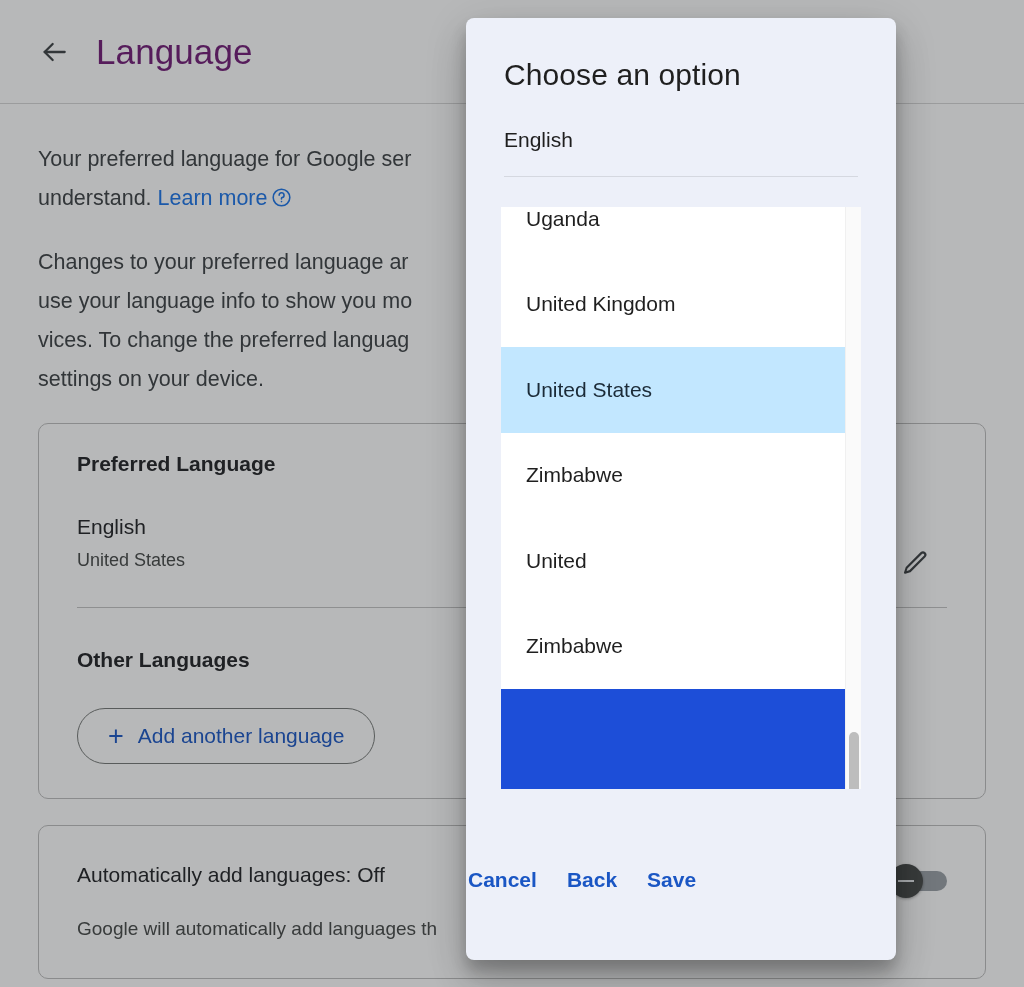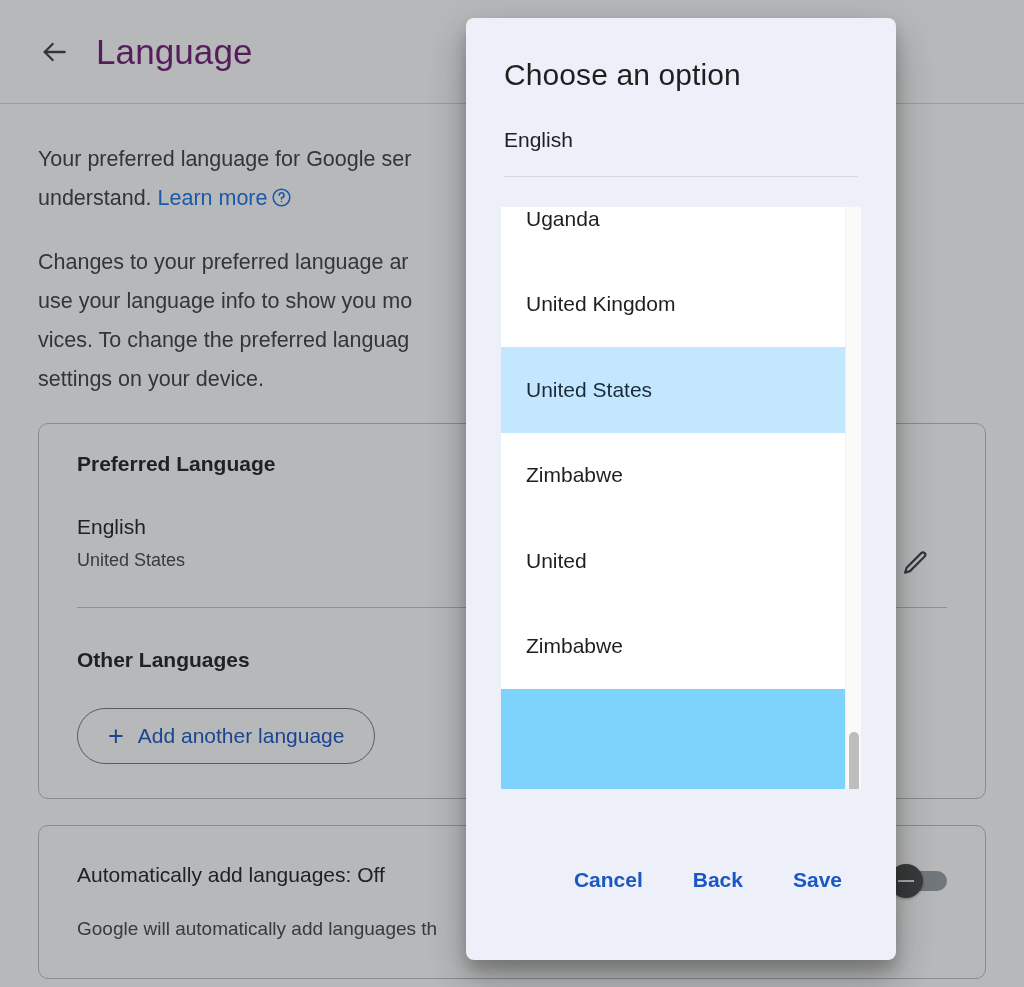--- a/index.html
+++ b/index.html
@@ -210,21 +210,21 @@
     color: #1f1f1f;
     padding: 36px 38px 0 38px;
   }
   .dialog-hr {
     height: 1px;
     background: #d5d8e0;
     margin: 24px 38px 0 38px;
   }
   .option-list-wrap {
     margin: 30px 35px 0 35px;
-    background: #7dd3fc;
+    background: #1d4ed8;
     height: 582px;
     position: relative;
     display: flex;
     overflow: hidden;
   }
   .option-list {
     flex: 1;
     overflow: hidden;
     position: relative;
   }
@@ -259,23 +259,22 @@
     left: 3px;
     width: 10px;
     border-radius: 5px;
     background: #bdbdbd;
     top: 525px;
     height: 72px;
   }
   .dialog-actions {
     margin-top: auto;
     display: flex;
-    justify-content: flex-end;
     align-items: center;
-    gap: 46px;
+    gap: 26px;
     padding: 0 52px 62px 0;
   }
   .dialog-actions button {
     background: none;
     border: none;
     color: #1a56c4;
     font-size: 21px;
     font-weight: 700;
     font-family: inherit;
     cursor: pointer;

